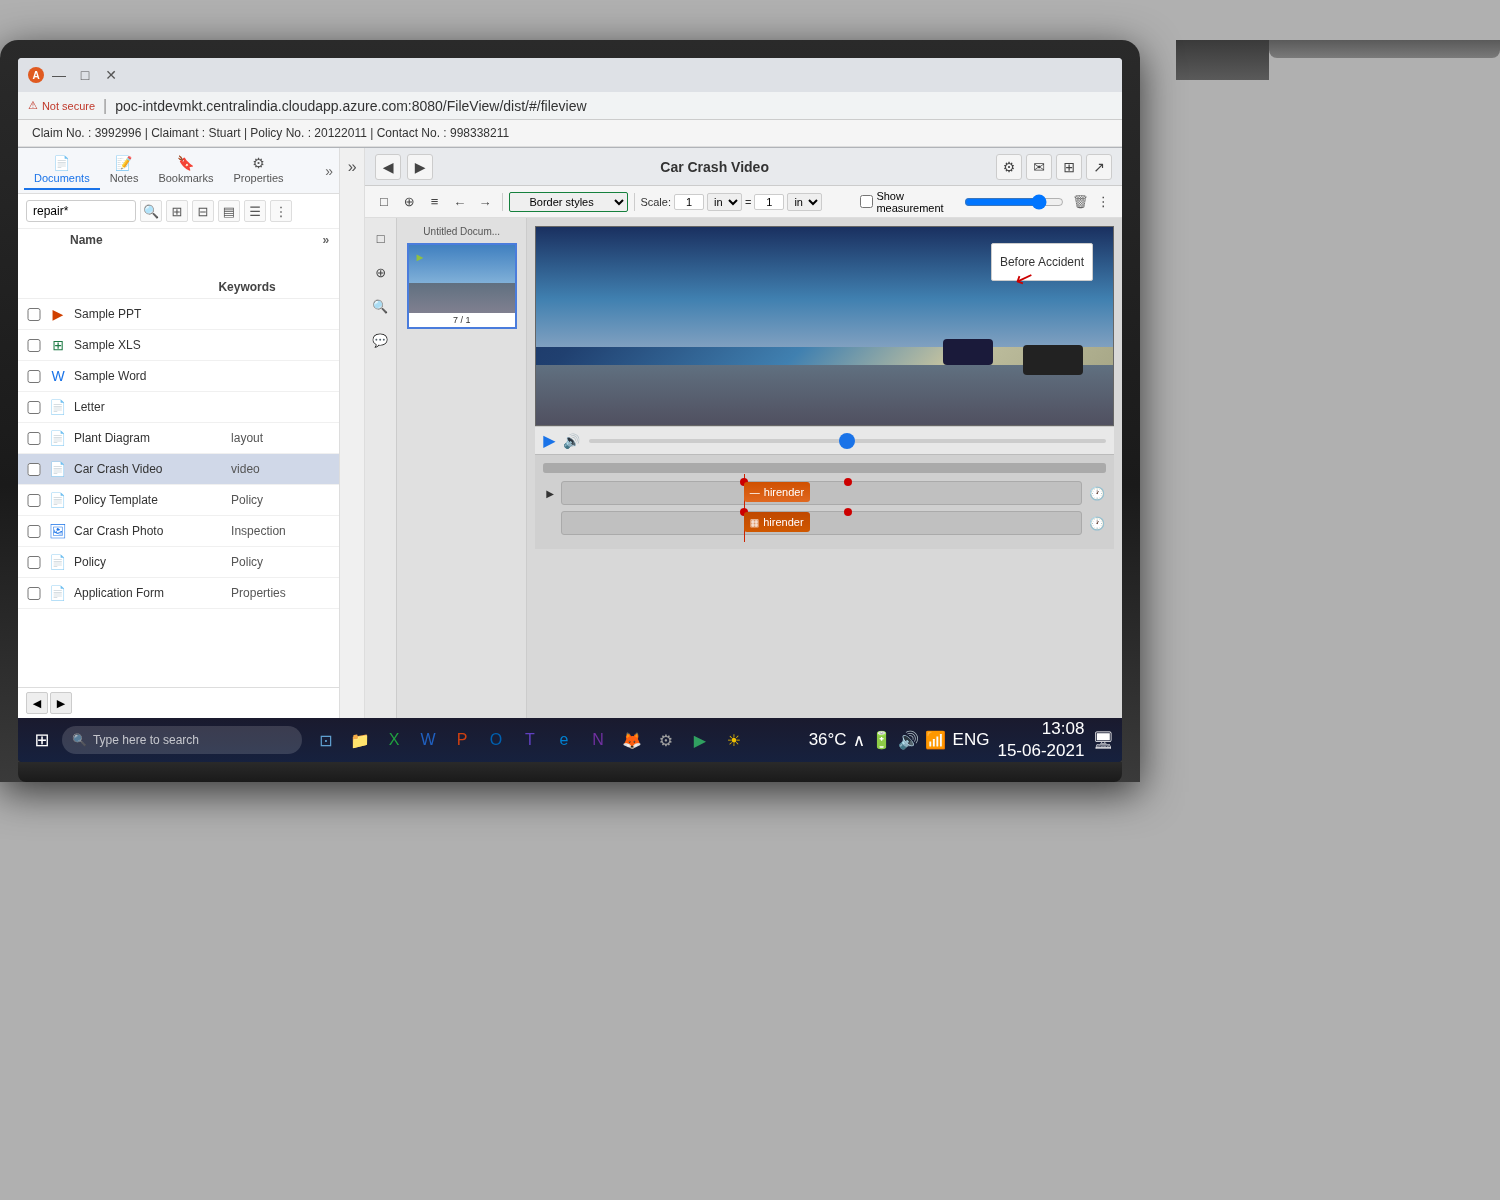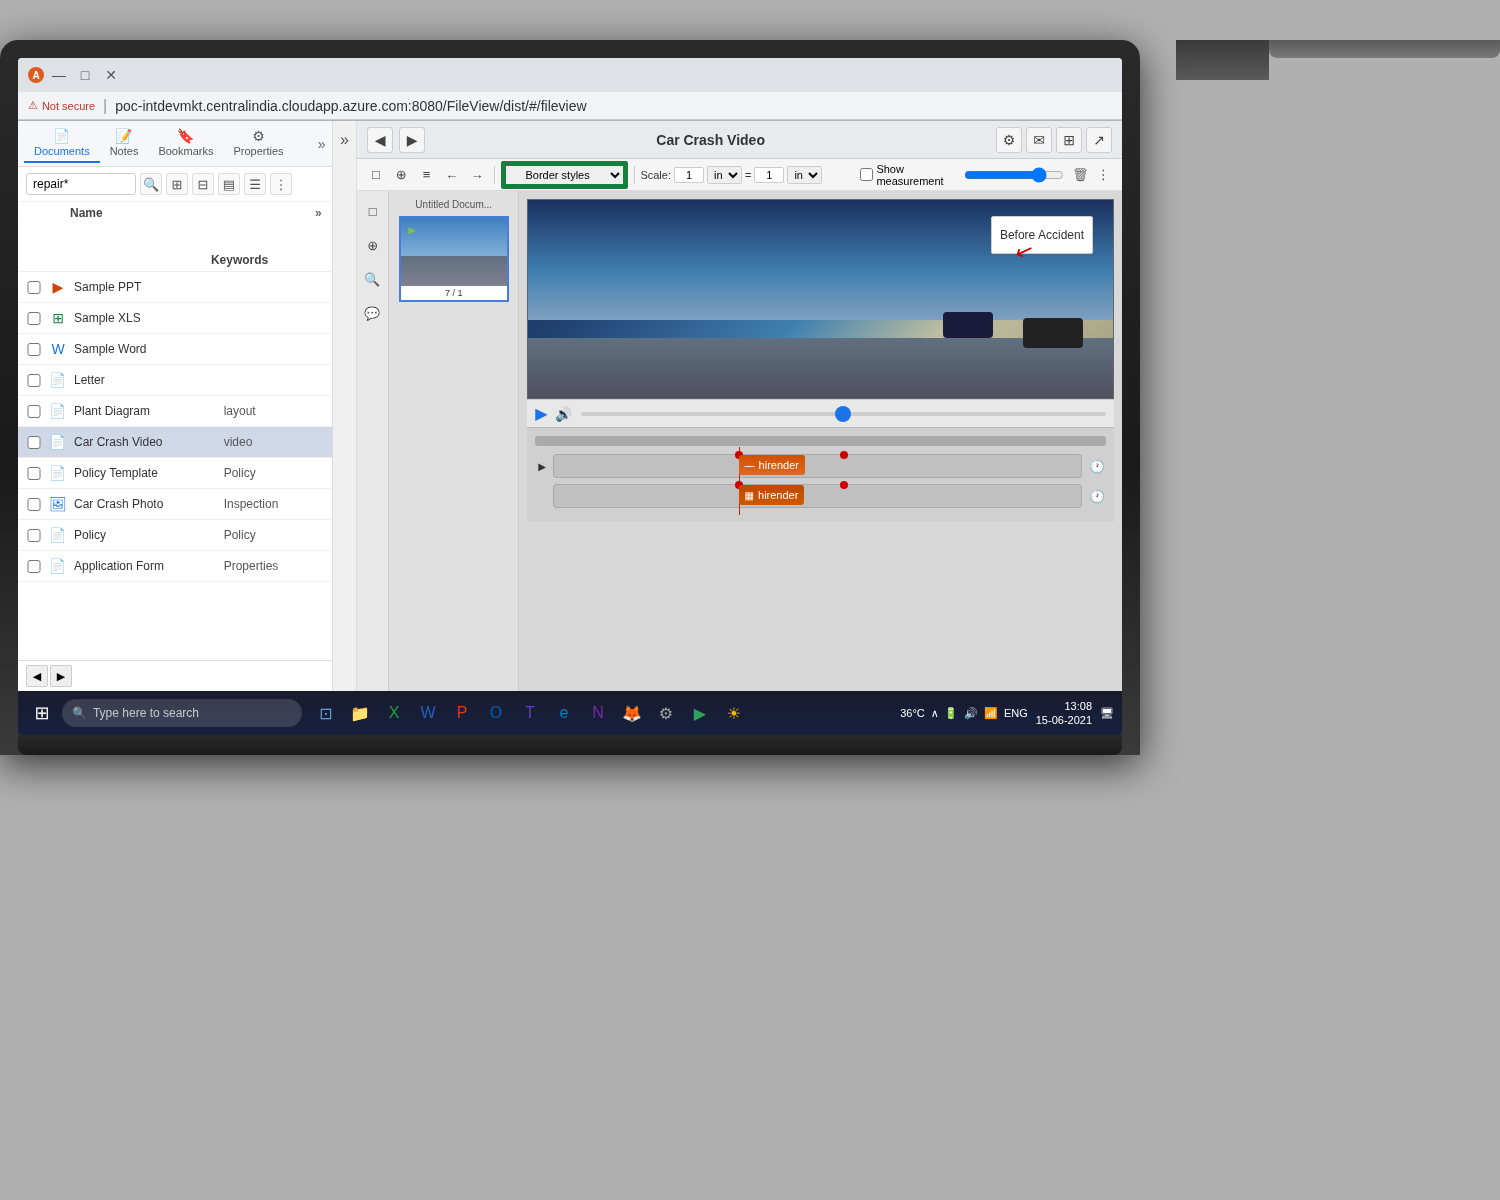--- a/index.html
+++ b/index.html
@@ -229,21 +229,21 @@
       padding: 3px 8px; height: 32px;
     }
     .at-btn {
       width: 24px; height: 24px;
       display: flex; align-items: center; justify-content: center;
       cursor: pointer; font-size: 13px; color: #444;
       border: 1px solid transparent; border-radius: 2px;
     }
     .at-separator { width: 1px; height: 18px; background: #ccc; margin: 0 2px; }
     .border-styles-select {
-      padding: 2px 16px; font-size: 11px; border: 5px solid #15803d; border-radius: 2px;
+      padding: 2px 16px; font-size: 11px; border: 1px solid #15803d; border-radius: 2px;
       cursor: pointer;
     }
     .scale-group {
       display: flex; align-items: center; gap: 3px; font-size: 11px; color: #333;
     }
     .scale-input {
       width: 30px; border: 1px solid #ccc; border-radius: 2px;
       padding: 1px 3px; font-size: 11px; text-align: center;
     }
     .scale-select {
@@ -434,21 +434,21 @@
     .taskbar-apps {
       display: flex; gap: 2px; margin-left: 4px;
     }
     .taskbar-app {
       width: 32px; height: 32px;
       display: flex; align-items: center; justify-content: center;
       cursor: pointer; border-radius: 3px; font-size: 16px;
     }
     .taskbar-right {
       margin-left: auto; display: flex; align-items: center; gap: 8px;
-      color: white; font-size: 11px;
+      color: white; font-size: 17px;
     }
     .system-tray {
       display: flex; align-items: center; gap: 6px;
     }
     .taskbar-clock {
       text-align: right; line-height: 1.3;
     }
 
     
     .monitor-bottom {
@@ -473,20 +473,21 @@
         </div>
       </div>
       <div class="address-bar-row">
         <div class="security-badge">
           <span>⚠</span>
           <span>Not secure</span>
         </div>
         <span style="color:#999">|</span>
         <span class="address-text">poc-intdevmkt.centralindia.cloudapp.azure.com:8080/FileView/dist/#/fileview</span>
       </div>
+      <div class="claim-bar">Claim No. : 3992996 | Claimant : Stuart | Policy No. : 20122011 | Contact No. : 998338211</div>
     </div>
 
     <div class="app-body">
 
       <div class="left-panel">
 
         <div class="tabs-row">
           <div class="tab-item active">
             <span class="tab-icon">📄</span>
             <span>Documents</span>

